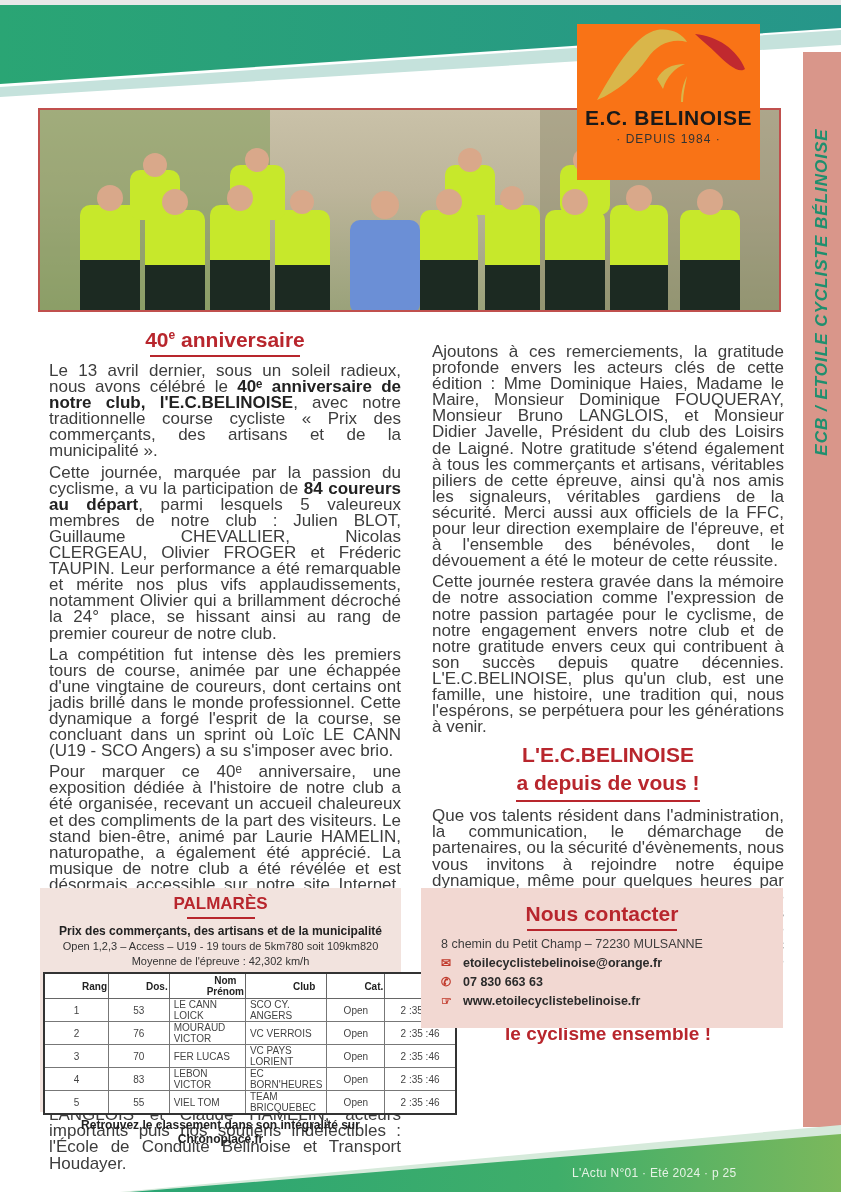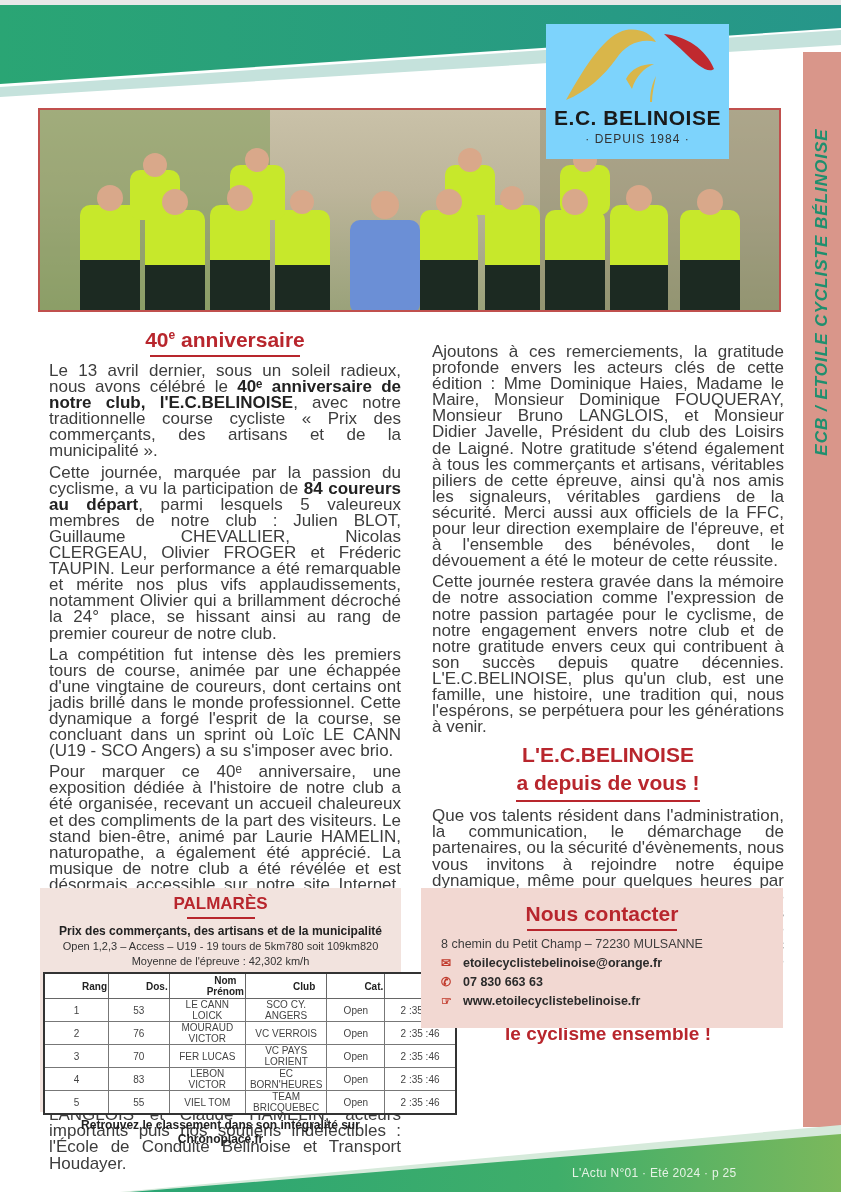--- a/index.html
+++ b/index.html
@@ -18,22 +18,22 @@
   .side-text {
     position:absolute; left:803px; top:52px; width:38px; height:480px;
     display:flex; align-items:center; justify-content:center;
   }
   .side-text span {
     display:block; transform:rotate(-90deg); white-space:nowrap;
     font-weight:bold; font-style:italic; font-size:17px; letter-spacing:1px;
     color:#1f8f6e;
   }
   .logo {
-    position:absolute; left:546px; top:24px; width:183px; height:135px;
-    background:#7dd3fc;
+    position:absolute; left:577px; top:24px; width:183px; height:156px;
+    background:#f97316;
   }
   .logo-title {
     position:absolute; left:0; right:0; top:82px; text-align:center;
     font-size:21px; font-weight:bold; color:#1a1a1a; letter-spacing:0.5px;
   }
   .logo-sub {
     position:absolute; left:0; right:0; top:108px; text-align:center;
     font-size:12px; color:#333; letter-spacing:1px;
   }
   .photo {
@@ -61,21 +61,21 @@
   .pal-line1 { text-align:center; font-weight:bold; font-size:12px; color:#222; margin-top:5px; }
   .pal-line2 { text-align:center; font-size:11px; color:#333; margin-top:2px; }
   .pal-line3 { text-align:center; font-size:11px; color:#333; margin-top:3px; }
   table.res {
     margin:5px 3px 0 3px; width:355px; border-collapse:collapse; background:#fff;
     border:2px solid #333; font-size:10px; color:#444;
   }
   table.res th { font-weight:bold; color:#222; height:18px; border:1px solid #666;padding-left:37px; }
   table.res td { height:18px; border:1px solid #777; padding:0 4px; }
   td.c { text-align:center; }
-  td.l { text-align:center; }
+  td.l { text-align:left; }
   .pal-foot { text-align:center; font-weight:bold; font-size:12px; color:#222; margin-top:3px; }
   .contact {
     position:absolute; left:421px; top:888px; width:362px; height:140px;
     background:#f2d8d2;
   }
   .contact-title { text-align:center; color:#b8262d; font-weight:bold; font-size:21px; margin-top:14px; }
   .contact .underline { width:150px; }
   .contact-addr { font-size:12.5px; color:#3d3d3d; margin-left:20px; margin-top:2px; }
   .contact-row { display:flex; align-items:center; margin-left:20px; margin-top:5px; font-size:12.5px; font-weight:bold; color:#2b2b2b; }
   .contact-row .ic { width:22px; color:#c0392b; font-size:12px; }

